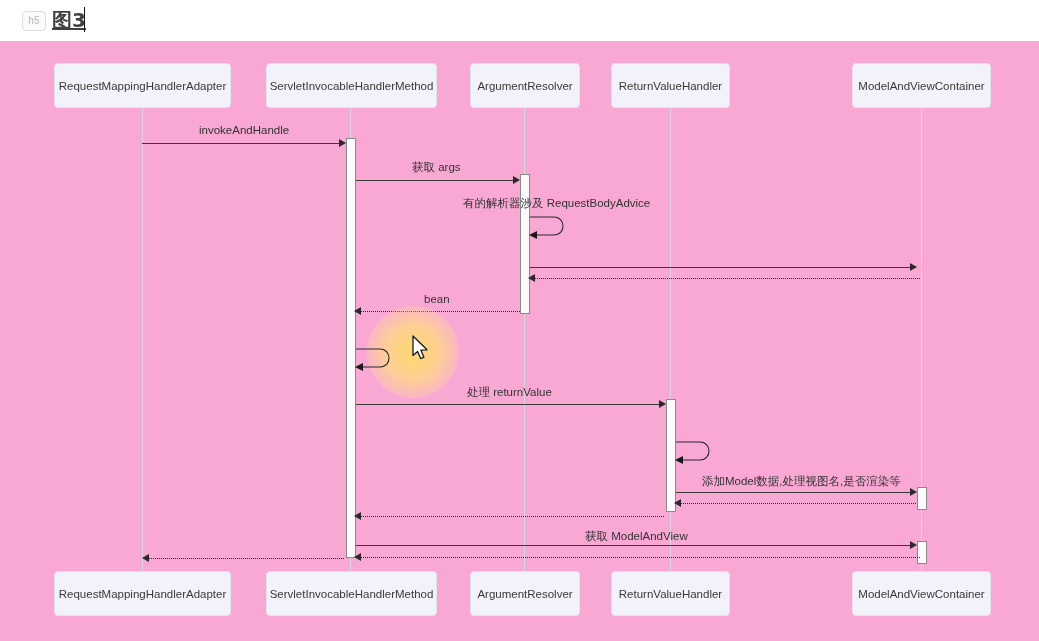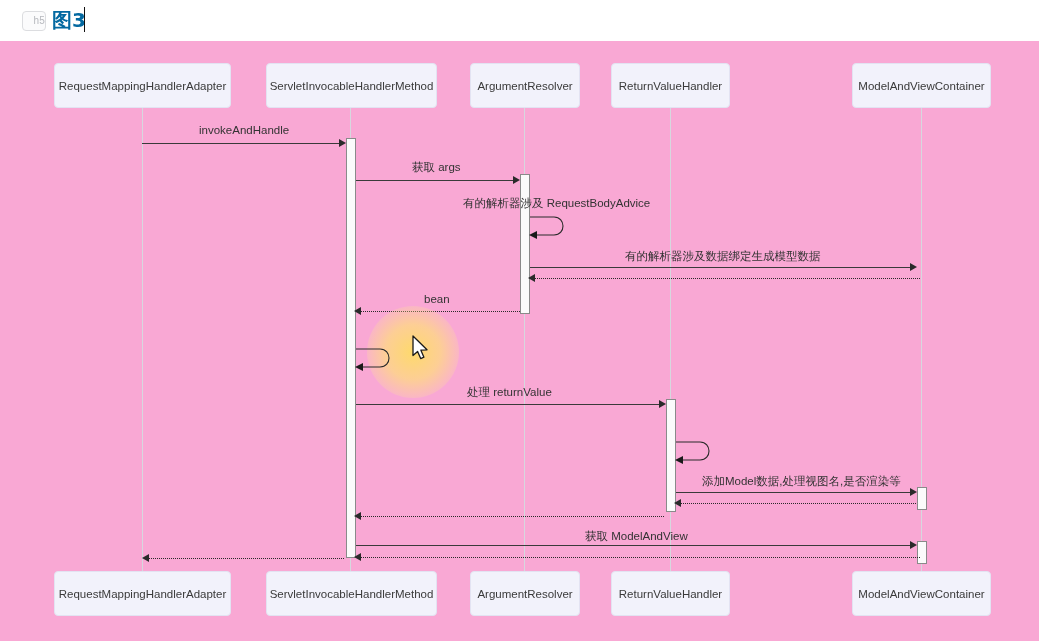--- a/index.html
+++ b/index.html
@@ -16,28 +16,29 @@
     position:absolute;left:0;top:0;width:1039px;height:41px;
     background:#ffffff;
     border-bottom:1px solid #e8e8e8;
   }
   #tag-badge{
     position:absolute;left:22px;top:11px;
     width:22px;height:18px;
     border:1px solid #dcdde0;border-radius:4px;
     background:#fbfbfc;
     color:#b6b8bd;
-    font-size:10px;line-height:18px;text-align:right;
+    font-size:10px;line-height:18px;text-align:center;
     letter-spacing:0.2px;
   }
   #doc-title{
     position:absolute;left:52px;top:6px;
-    font-size:20px;font-weight:bold;color:#0369a1;
+    font-size:20px;font-weight:bold;color:#404040;
     line-height:28px;
     font-family:"DejaVu Sans","Liberation Sans",sans-serif;
+    text-decoration:underline;
   }
   #caret{
     position:absolute;left:84px;top:7px;
     width:1px;height:25px;background:#111;
   }
 
   
   #canvas{
     position:absolute;left:0;top:41px;width:1039px;height:600px;
     background:#f9a8d4;
@@ -175,21 +176,20 @@
   <div class="msglabel" style="left:412px;top:119px;">获取 args</div>
   <div class="msgline" style="left:356px;top:139px;width:161px;"></div>
   <div class="arrow-r" style="left:513px;top:135px;"></div>
 
   <div class="msglabel" style="left:463px;top:155px;">有的解析器涉及 RequestBodyAdvice</div>
   <svg class="selfloop" style="left:524px;top:170px;" width="48" height="32" viewBox="0 0 48 32">
     <path d="M6,6 L30,6 C42,6 42,24 30,24 L13,24" fill="none" stroke="#2a2a2a" stroke-width="1.1"></path>
     <polygon points="13,20 5,24 13,28" fill="#1a1a1a"></polygon>
   </svg>
 
-  <div class="msglabel" style="left:625px;top:208px;">有的解析器涉及数据绑定生成模型数据</div>
   <div class="msgline" style="left:530px;top:226px;width:384px;"></div>
   <div class="arrow-r" style="left:910px;top:222px;"></div>
 
   <div class="msgline dotted" style="left:534px;top:237px;width:386px;"></div>
   <div class="arrow-l" style="left:528px;top:233px;"></div>
 
   <div class="msglabel" style="left:424px;top:251px;">bean</div>
   <div class="msgline dotted" style="left:360px;top:270px;width:160px;"></div>
   <div class="arrow-l" style="left:354px;top:266px;"></div>
 

